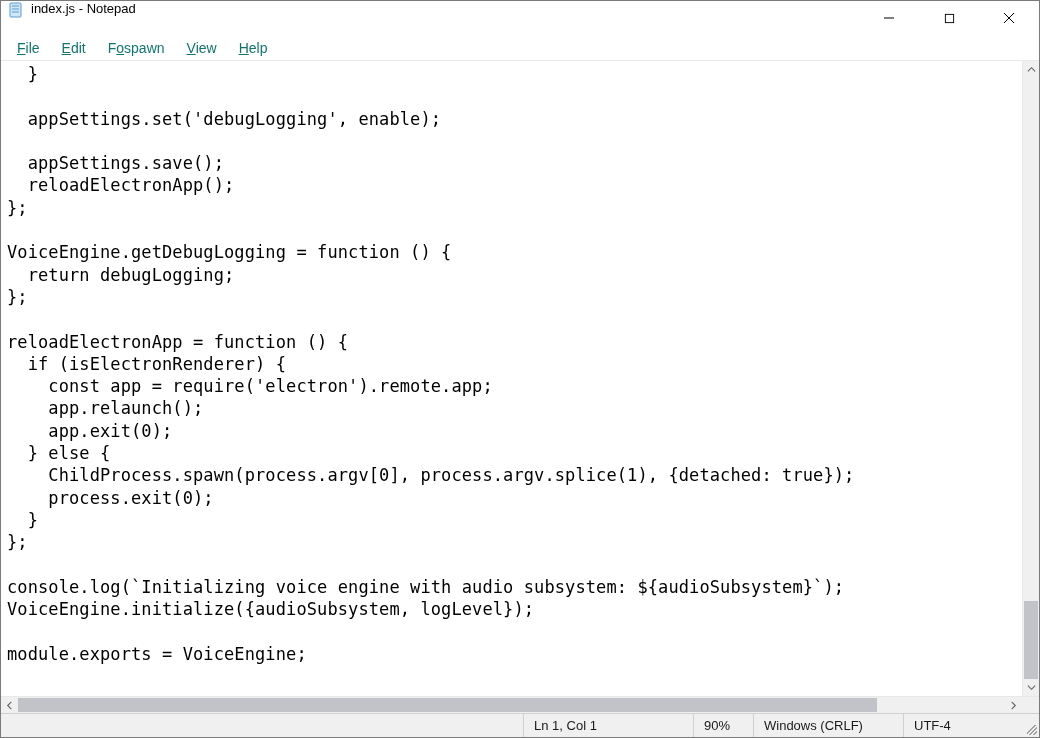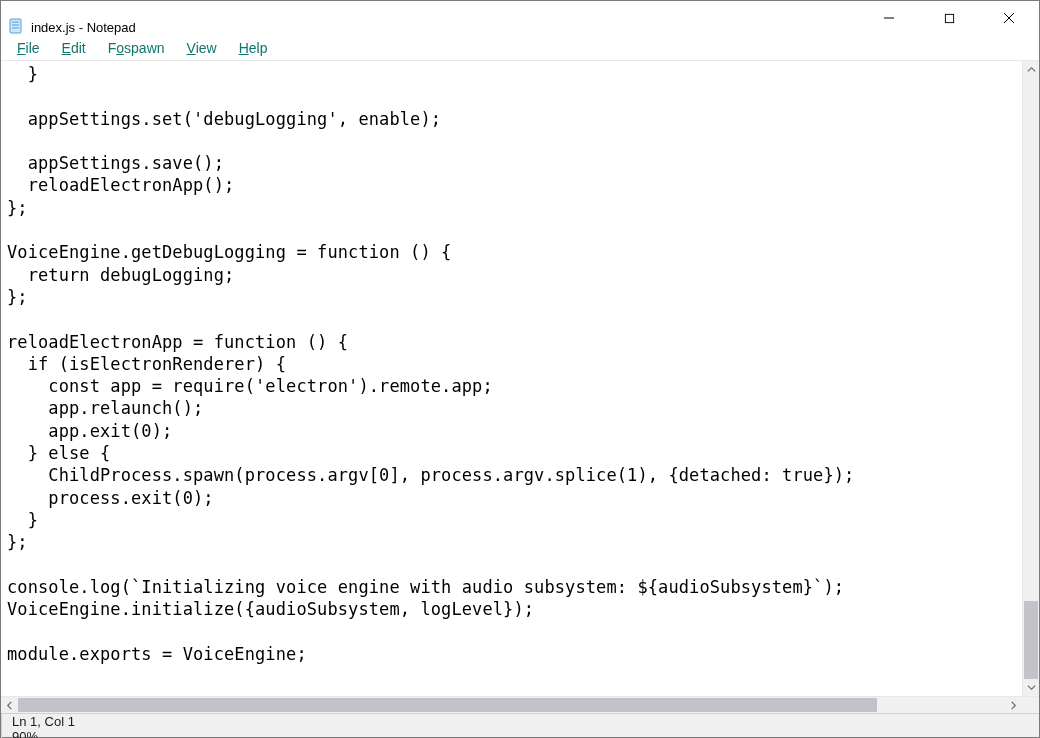--- a/index.html
+++ b/index.html
@@ -14,21 +14,21 @@
   .window {
     width: 1040px; height: 738px;
     border: 1px solid #7a7a7a;
     display: flex; flex-direction: column;
     background: #ffffff;
     position: relative;
   }
   
   .titlebar {
     height: 34px;
-    display: flex; align-items: flex-end;
+    display: flex; align-items: flex-start;
     background: #ffffff;
     padding-left: 6px;
   }
   .titlebar .icon {
     width: 18px; height: 18px;
     margin-right: 6px;
     display: inline-flex; align-items: center; justify-content: center;
   }
   .titlebar .title {
     flex: 0 0 auto;
@@ -120,21 +120,20 @@
   .hscroll .corner { width:17px; background:#f0f0f0; }
   
   .statusbar {
     height: 24px;
     display:flex;
     background:#f0f0f0;
     border-top:1px solid #d0d0d0;
     font-size:13px;
     color:#1a1a1a;
     align-items:stretch;
-    flex-direction:column;
   }
   .statusbar .cell {
     border-left:1px solid #d0d0d0;
     padding:0 10px;
     display:flex;align-items:center;
   }
   .statusbar .cell:first-child { border-left:none; }
   .statusbar .flex { flex:1; }
   .statusbar .grip {
     width:18px;
@@ -252,17 +251,18 @@
           </svg>
       </div>
       <div class="corner"></div>
     </div>
   </div>
 
   <div class="statusbar">
     <div class="cell flex"></div>
     <div class="cell" style="width:170px">Ln 1, Col 1</div>
     <div class="cell" style="width:60px">90%</div>
+    <div class="cell" style="width:150px">Windows (CRLF)</div>
     <div class="cell" style="width:118px">UTF-4</div>
     <div class="grip"></div>
   </div>
 
 </div>
 
 </body></html>

